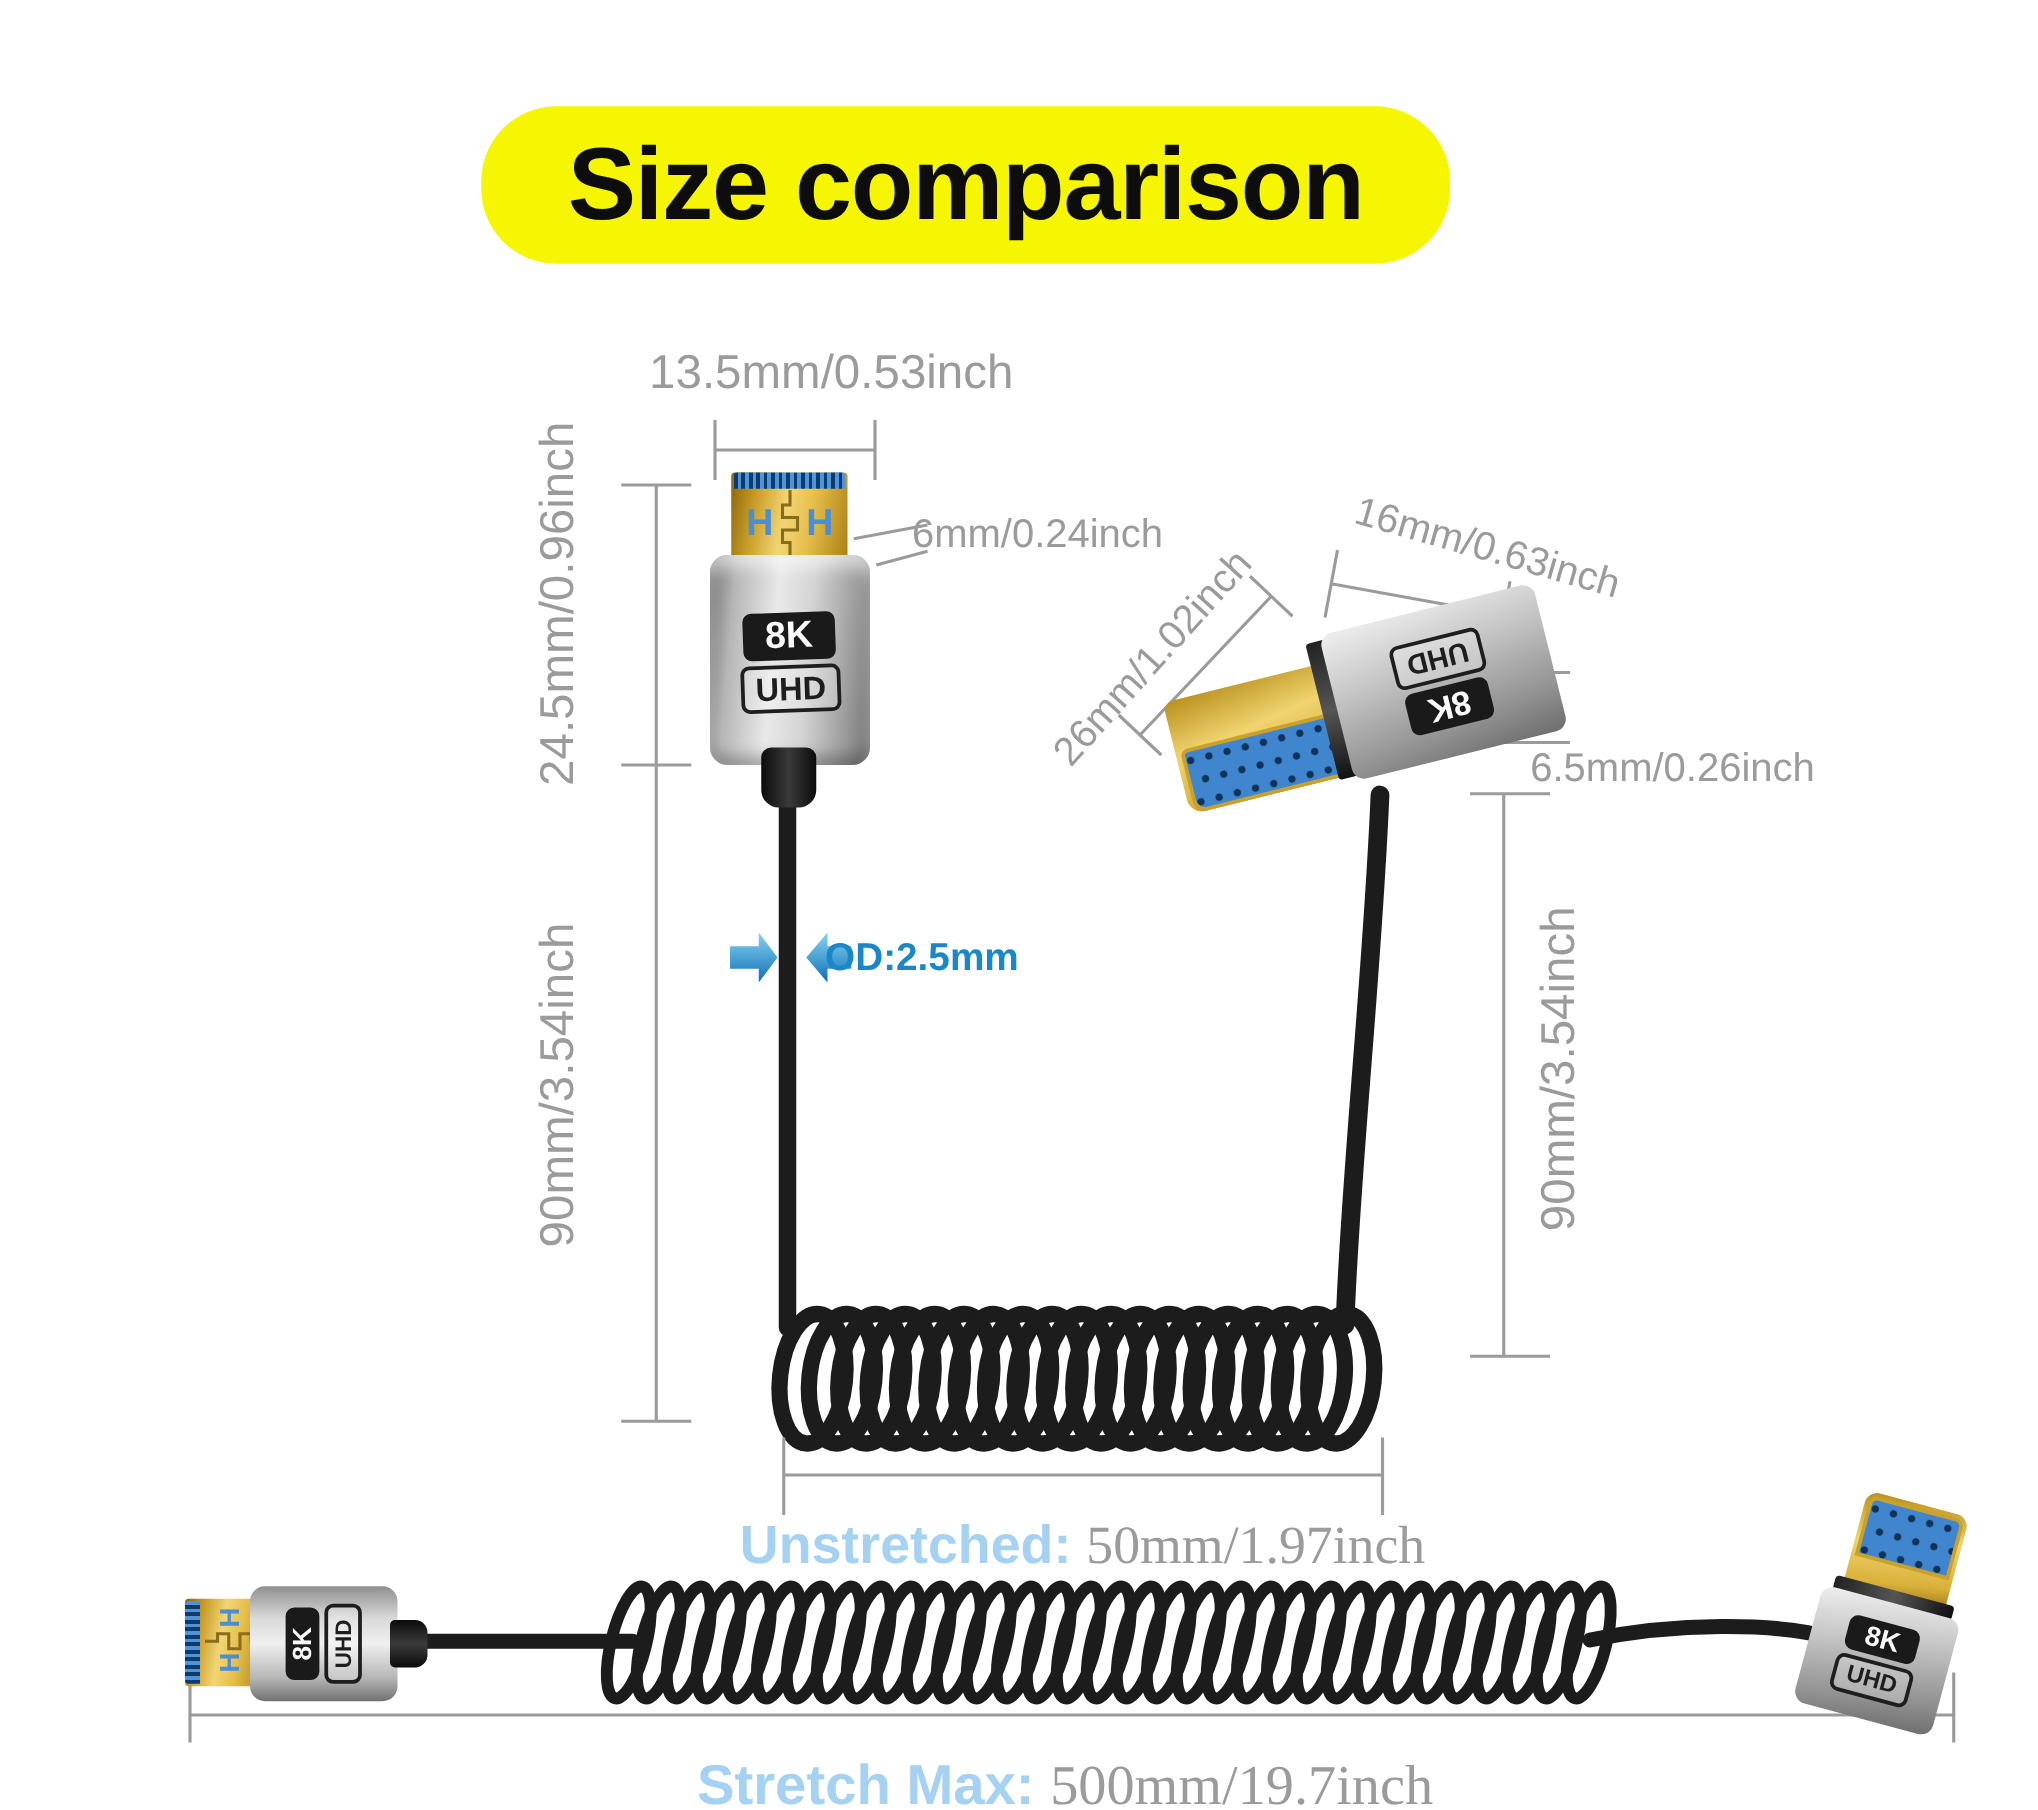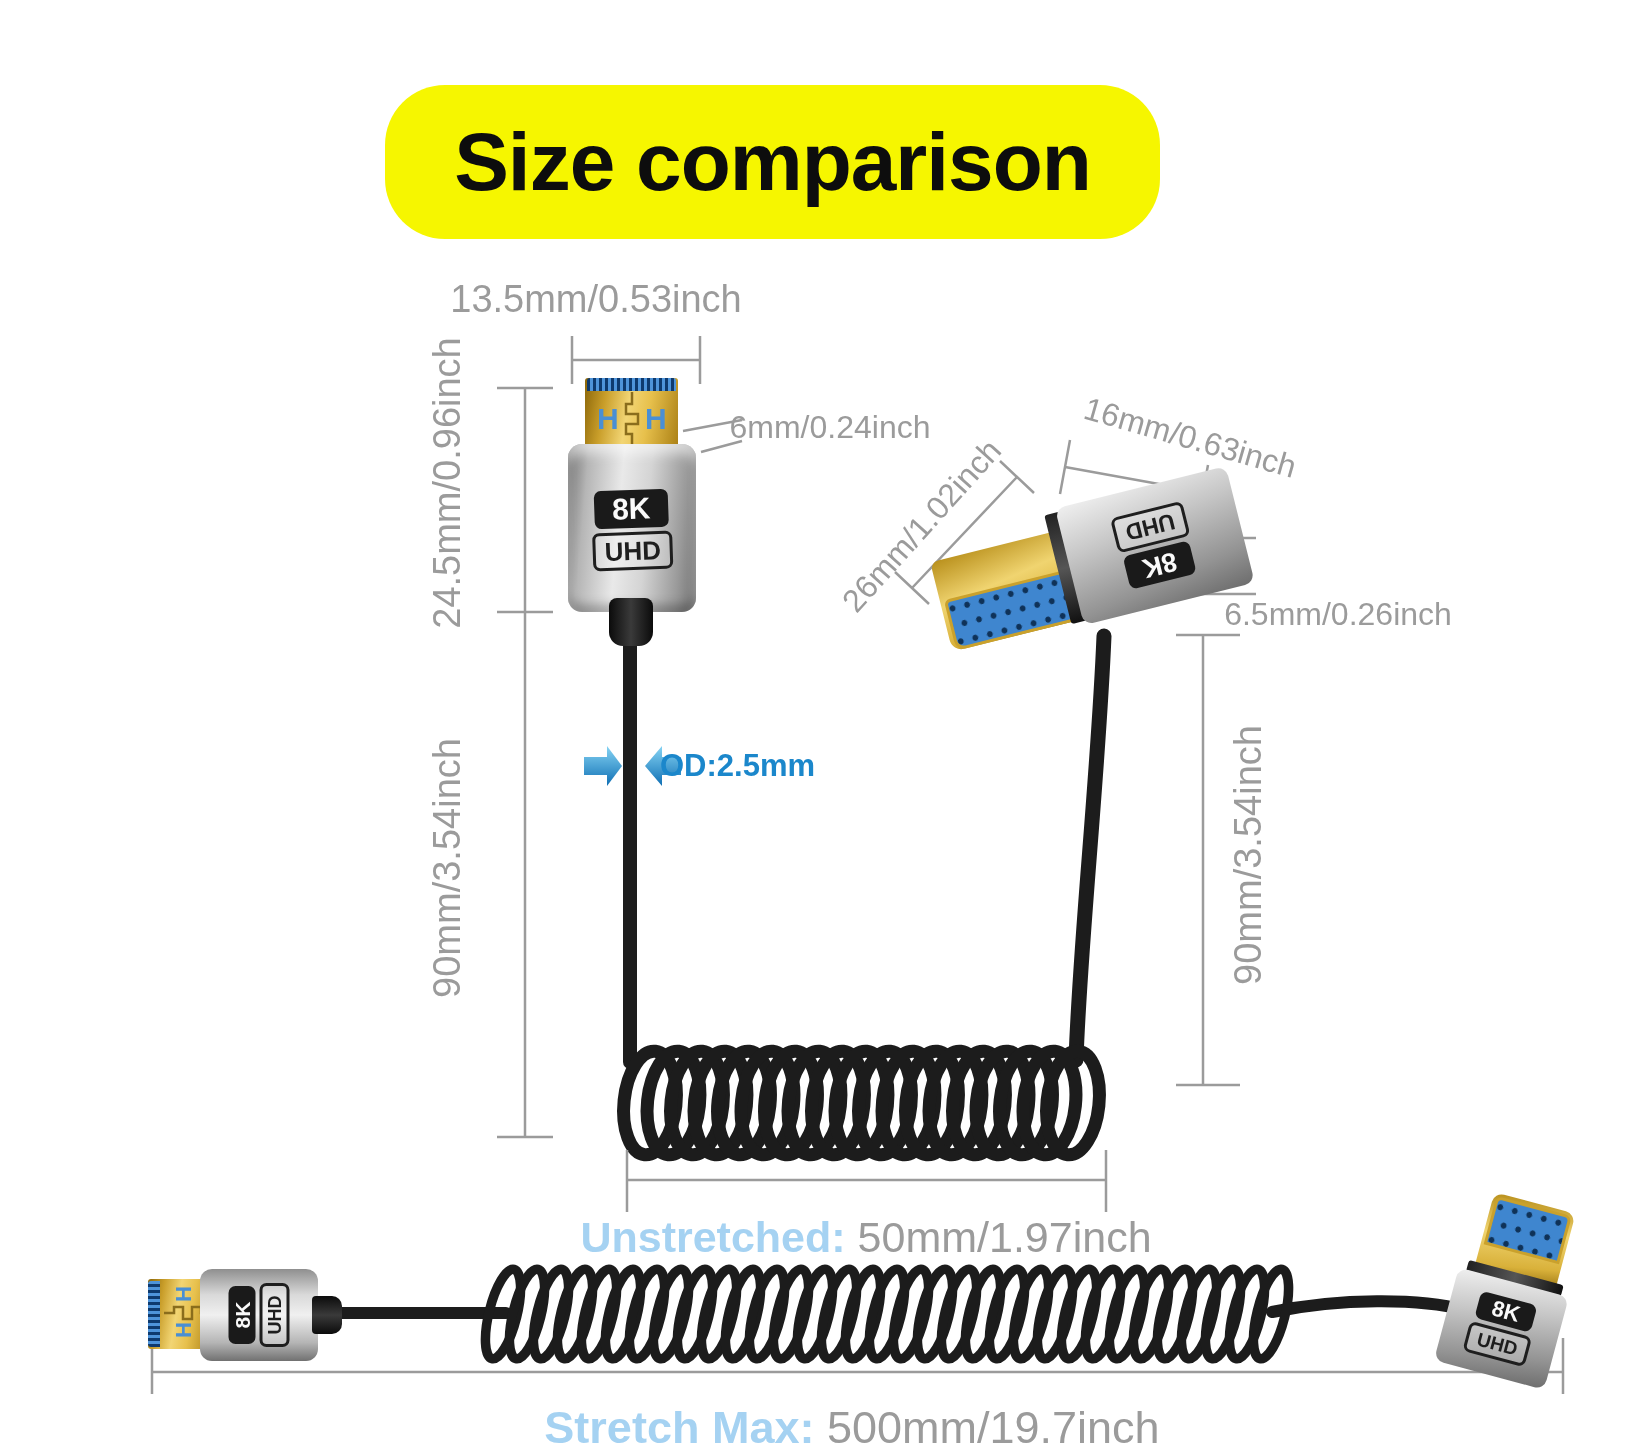--- a/index.html
+++ b/index.html
@@ -1,32 +1,32 @@
 <!DOCTYPE html>
 <html><head>
 <meta charset="utf-8">
 <style>
   html,body{margin:0;padding:0;background:#ffffff;}
   #canvas{position:relative;width:1630px;height:1448px;background:#fff;overflow:hidden;
           font-family:"Liberation Sans",sans-serif;}
   svg.layer{position:absolute;left:0;top:0;}
   
-  .title-box{position:absolute;left:385px;top:85px;width:775px;height:154px;
+  .title-box{position:absolute;left:385px;top:85px;width:775px;height:126px;
              background:#f6f600;border-radius:60px;display:flex;align-items:center;justify-content:center;}
   .title-box span{font-size:82px;font-weight:700;letter-spacing:-1px;color:#0d0d0d;}
   
   .dim{position:absolute;color:#9b9b9b;font-size:38px;white-space:nowrap;
        transform:translate(-50%,-50%);}
   .dim.sm{font-size:32px;}
   .rot-ccw{transform:translate(-50%,-50%) rotate(-90deg);}
   .od{position:absolute;color:#1b87cb;font-weight:700;font-size:31px;white-space:nowrap;
       transform:translate(0,-50%);}
   .cap{position:absolute;white-space:nowrap;transform:translate(-50%,-50%);}
   .cap .blue{color:#a5d2f2;font-weight:700;}
-  .cap .gray{color:#9b9b9b;}
+  .cap .gray{color:#9b9b9b;font-family:Liberation Serif, serif;}
   
   .abs{position:absolute;}
   .gold{background:linear-gradient(100deg,#8a6508,#c99e2a 22%,#f2d574 45%,#e7c04c 65%,#a87d12);}
   .gold-h{background:linear-gradient(170deg,#b9901c,#f0d470 40%,#d9b13a 75%,#8a6508);}
   .silver-v{background:linear-gradient(95deg,#6f6f6f,#b5b5b5 15%,#e9e9e9 40%,#d4d4d4 60%,#9a9a9a 85%,#707070);}
   .silver-h{background:linear-gradient(180deg,#8f8f8f,#d9d9d9 28%,#f0f0f0 50%,#b5b5b5 80%,#717171);}
   .silver-d{background:linear-gradient(170deg,#efefef,#c6c6c6 35%,#939393 75%,#6d6d6d);}
   .pins-h{background:repeating-linear-gradient(90deg,#0e3a6e 0 3px,#4e94da 3px 6px);}
   .pins-v{background:repeating-linear-gradient(0deg,#0e3a6e 0 3px,#4e94da 3px 6px);}
   .pinface{background-color:#3f86cf;
@@ -216,21 +216,21 @@
         <div class="b8k" style="width:58px;height:28px;font-size:22px;">8K</div>
         <div class="buhd" style="width:58px;height:25px;font-size:19px;">UHD</div>
       </div>
     </div>
   </div>
 
   <div class="title-box">
     <span>Size comparison</span>
   </div>
 
-  <div class="dim" style="left:596px;top:299px;">13.5mm/0.53inch</div>
+  <div class="dim" style="left:665px;top:299px;">13.5mm/0.53inch</div>
   <div class="dim rot-ccw" style="left:447px;top:483px;">24.5mm/0.96inch</div>
   <div class="dim rot-ccw" style="left:447px;top:868px;">90mm/3.54inch</div>
   <div class="dim sm" style="left:830px;top:427px;">6mm/0.24inch</div>
   <div class="dim sm" style="left:1190px;top:438px;transform:translate(-50%,-50%) rotate(16deg);">16mm/0.63inch</div>
   <div class="dim sm" style="left:922px;top:526px;transform:translate(-50%,-50%) rotate(-48deg);">26mm/1.02inch</div>
   <div class="dim sm" style="left:1338px;top:572px;margin-top:42px;">6.5mm/0.26inch</div>
   <div class="dim rot-ccw" style="left:1248px;top:855px;">90mm/3.54inch</div>
   <div class="od" style="left:660px;top:766px;">OD:2.5mm</div>
 
   <div class="cap" style="left:866px;top:1237px;font-size:43px;">

